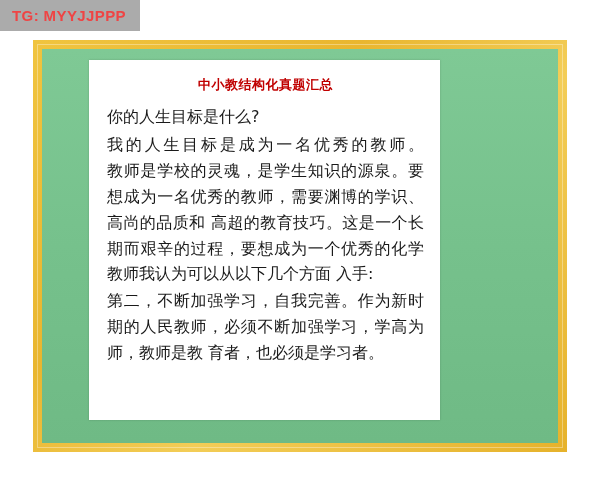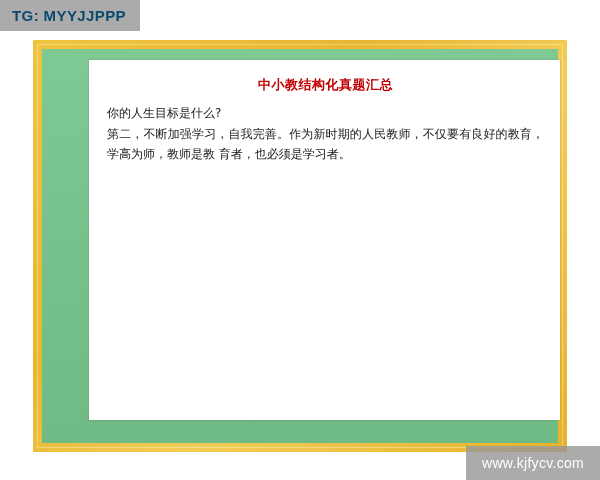--- a/index.html
+++ b/index.html
@@ -49,60 +49,60 @@
     height: 394px;
     background: #7cc693;
     background: linear-gradient(180deg, #7fc995 0%, #76c18c 50%, #6fba85 100%);
     box-sizing: border-box;
   }
   
   .paper {
     position: absolute;
     left: 89px;
     top: 60px;
-    width: 471px;
+    width: 351px;
     height: 360px;
     background: #ffffff;
     box-sizing: border-box;
     padding: 14px 16px 10px 18px;
     overflow: hidden;
     box-shadow: 0 0 2px rgba(0,0,0,0.18);
   }
   .doc-title {
     text-align: center;
     color: #c00000;
     font-size: 13px;
     font-weight: bold;
     letter-spacing: 0.5px;
     margin: 2px 0 10px 0;
     font-family: "DejaVu Sans", "Liberation Sans", sans-serif;
   }
   .doc-body {
     color: #1a1a1a;
-    font-size: 12px;
+    font-size: 16px;
     line-height: 1.62;
     font-family: "DejaVu Sans", "Liberation Sans", sans-serif;
     text-align: justify;
   }
   .doc-body p {
     margin: 0 0 1px 0;
   }
   .q-line {
     margin-bottom: 2px !important;
   }
   .ans-label {
     margin-bottom: 2px !important;
   }
   
   .tg-badge {
     position: absolute;
     left: 0;
     top: 0;
     background: rgba(150,150,150,0.80);
-    color: #0c4a6e;
+    color: #ef4444;
     font-size: 15px;
     font-weight: bold;
     padding: 7px 14px 7px 12px;
     letter-spacing: 0.4px;
     font-family: "Liberation Sans", sans-serif;
   }
   
   .site-badge {
     position: absolute;
     right: 0;
@@ -121,20 +121,20 @@
 <div class="stage">
 
   <div class="gold-frame"></div>
 
   <div class="green-mat"></div>
 
   <div class="paper">
     <div class="doc-title">中小教结构化真题汇总</div>
     <div class="doc-body">
       <p class="q-line">你的人生目标是什么?</p>
-      <p>第二，不断加强学习，自我完善。作为新时期的人民教师，不仅要有良好的教育，学高为师，教师是教 育者，也必须是学习者。</p>
+      <p>我的人生目标是成为一名优秀的教师。　　教师是学校的灵魂，是学生知识的源泉。要想成为一名优秀的教师，需要渊博的学识、高尚的品质和 高超的教育技巧。这是一个长期而艰辛的过程，要想成为一个优秀的化学教师我认为可以从以下几个方面 入手:</p>
+      <p>第二，不断加强学习，自我完善。作为新时期的人民教师，必须不断加强学习，学高为师，教师是教 育者，也必须是学习者。</p>
     </div>
   </div>
 
   <div class="tg-badge">TG: MYYJJPPP</div>
-  <div class="site-badge">www.kjfycv.com</div>
 
 </div>
 
 </body></html>

